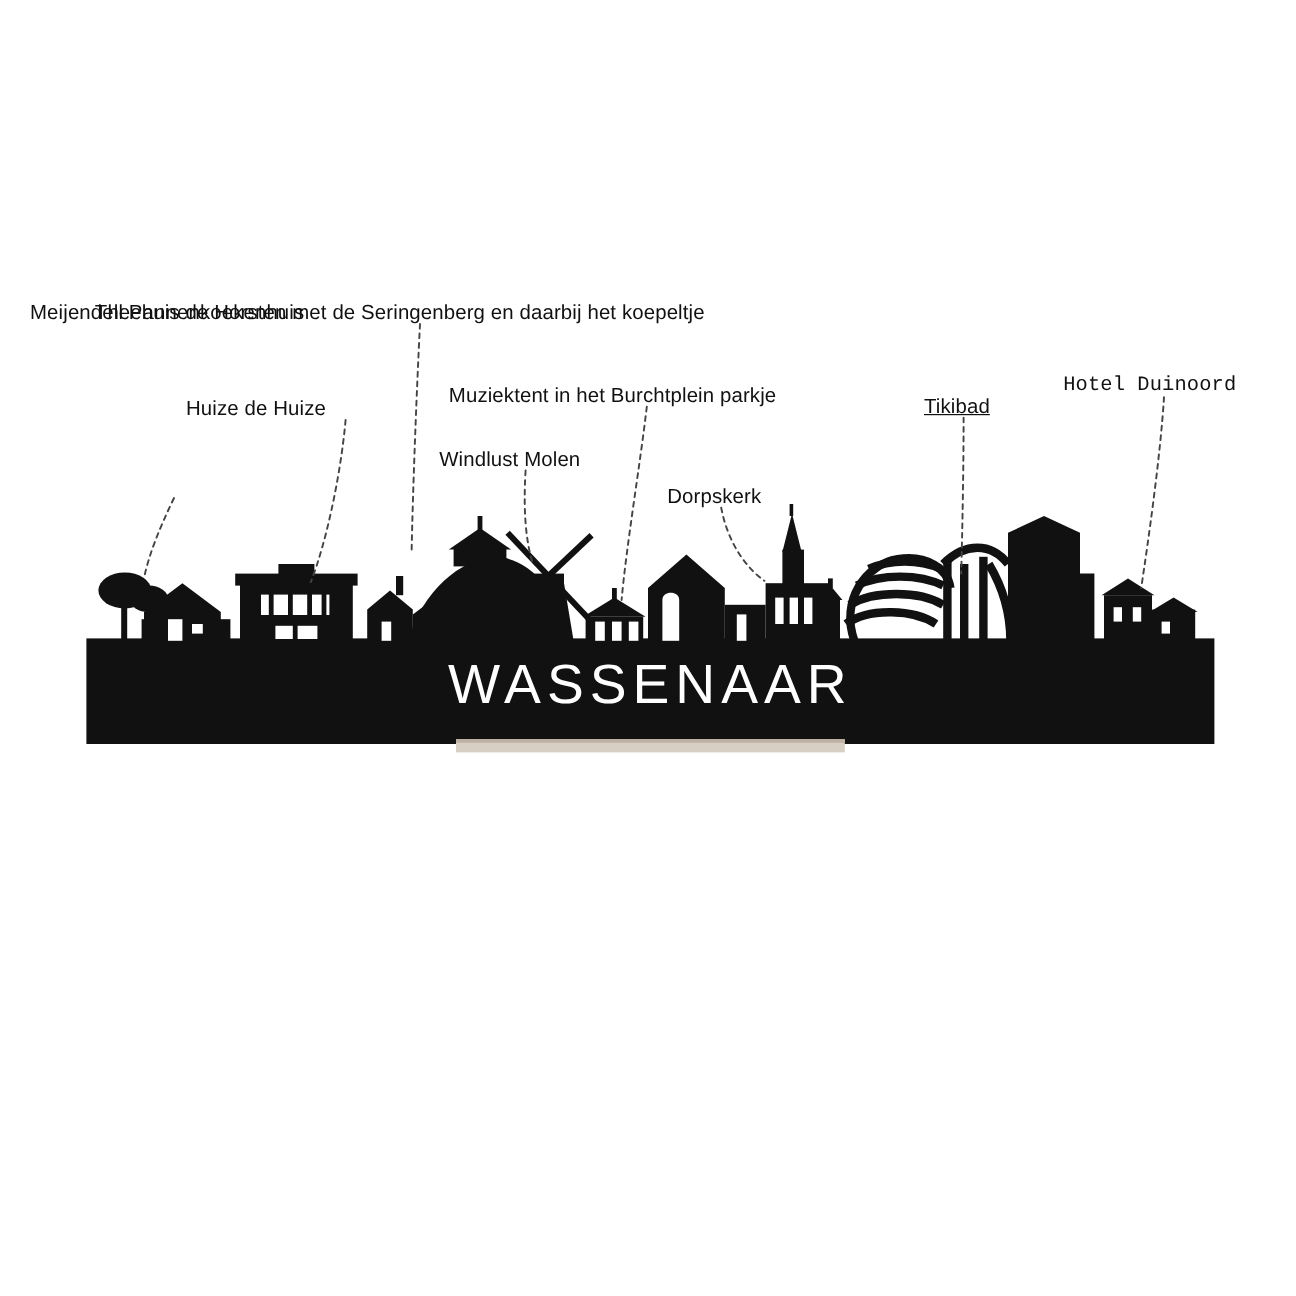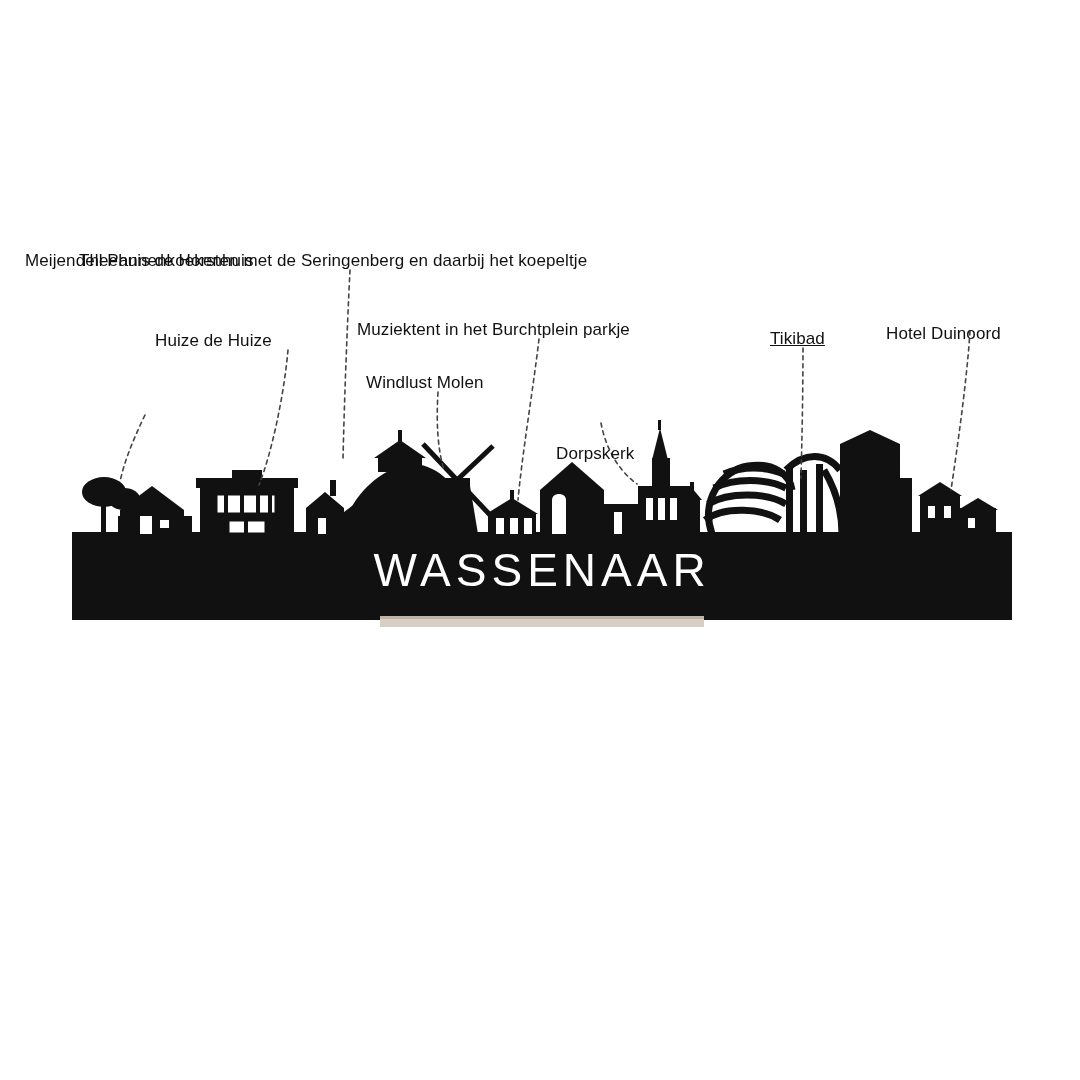--- a/index.html
+++ b/index.html
@@ -183,21 +183,21 @@
       <path data-name="leader-line-dorpskerk" d="M 601 423 C 606 450, 620 472, 637 484"></path>
       <path data-name="leader-line-tikibad" d="M 803 348 C 803 390, 802 440, 801 478"></path>
       <path data-name="leader-line-hotel-duinoord" d="M 970 331 C 967 380, 957 450, 951 490"></path>
     </g>
   </svg>
 
   <div class="annot-label" style="left:25px; top:251px;" data-name="annotation-label-meijendell">Meijendell Pannenkoekenhuis</div>
   <div class="annot-label" style="left:155px; top:331px;" data-name="annotation-label-huize-de-paauw">Huize de Huize</div>
   <div class="annot-label" style="left:79px; top:251px;" data-name="annotation-label-theehuis-de-horsten">Theehuis de Horsten met de Seringenberg en daarbij het koepeltje</div>
   <div class="annot-label" style="left:366px; top:373px;" data-name="annotation-label-windlust-molen">Windlust Molen</div>
-  <div class="annot-label" style="left:357px; top:320px;" data-name="annotation-label-muziektent">Muziektent in het Burchtplein parkje</div>
-  <div class="annot-label" style="left:556px; top:404px;margin-top:40px;" data-name="annotation-label-dorpskerk">Dorpskerk</div>
+  <div class="annot-label" style="left:374px; top:320px;" data-name="annotation-label-muziektent">Muziektent in het Burchtplein parkje</div>
+  <div class="annot-label" style="left:556px; top:404px;" data-name="annotation-label-dorpskerk">Dorpskerk</div>
   <div class="annot-label" style="left:770px; top:329px;text-decoration:underline;" data-name="annotation-label-tikibad">Tikibad</div>
-  <div class="annot-label" style="left:886px; top:324px;" data-name="annotation-label-hotel-duinoord">Hotel Duinoord</div>
+  <div class="annot-label" style="left:886px; top:312px;font-family:Liberation Mono, monospace;" data-name="annotation-label-hotel-duinoord">Hotel Duinoord</div>
 
   <style>
     [data-name="annotation-label-meijendell"] { top: 396px; left: 25px; }
   </style>
 </div>
 
 </body></html>

